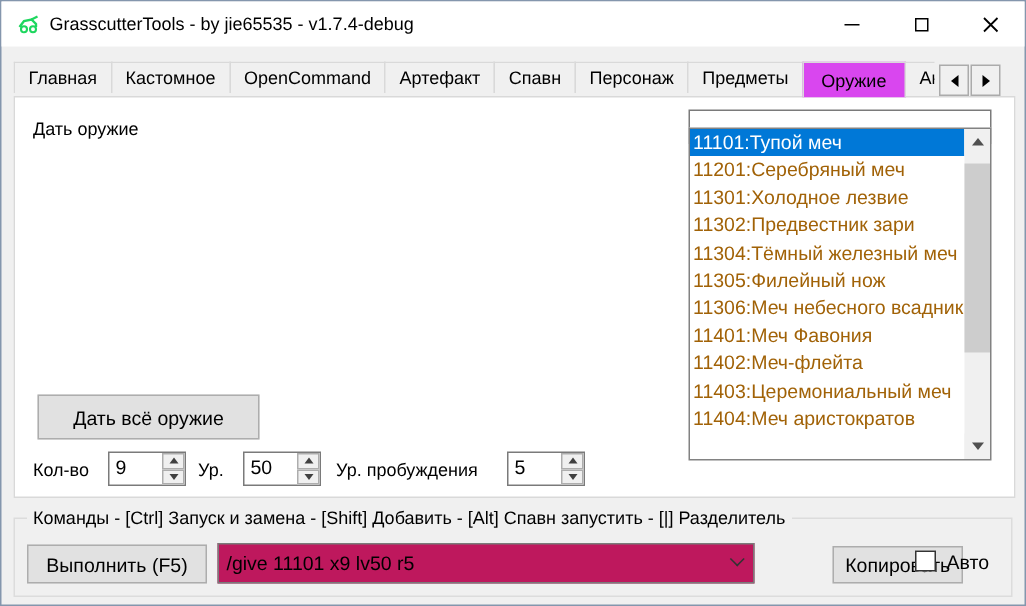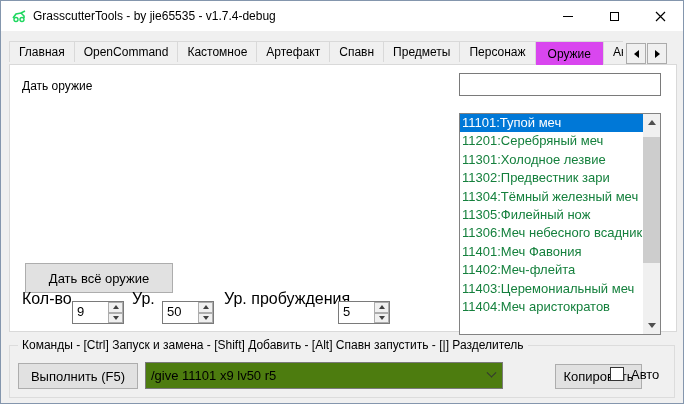--- a/index.html
+++ b/index.html
@@ -23,49 +23,49 @@
   .tab-scroll { position:absolute; top:2px; width:20px; height:21px; background:#f0f0f0; border:1px solid #ababab; display:flex; align-items:center; justify-content:center; }
   .tab-scroll.left { left:617px; } .tab-scroll.right { left:638px; }
   .tri-left { width:0; height:0; border-top:4px solid transparent; border-bottom:4px solid transparent; border-right:5px solid #000; }
   .tri-right { width:0; height:0; border-top:4px solid transparent; border-bottom:4px solid transparent; border-left:5px solid #000; }
 
   
   .tabpage { position:absolute; left:8px; top:63px; width:668px; height:268px; background:#fff; border:1px solid #d9d9d9; z-index:1; }
   .give-label { position:absolute; left:12px; top:14px; font-size:12px; color:#000; }
   .filter-input { position:absolute; left:449px; top:8px; width:202px; height:23px; border:1px solid #7a7a7a; background:#fff; font-size:13px; padding:0 4px; outline:none; }
 
-  .weapon-list { position:absolute; left:449px; top:48px; width:202px; height:222px; border:1px solid #828282; background:#fff; }
+  .weapon-list { position:absolute; left:449px; top:20px; width:202px; height:222px; border:1px solid #828282; background:#fff; }
   .list-items { position:absolute; left:0; top:0; width:183px; height:220px; overflow:hidden; }
-  .list-item { height:18.4px; line-height:18.4px; font-size:13px; color:#15803d; padding:0 2px; white-space:nowrap; overflow:hidden; }
+  .list-item { height:18.4px; line-height:18.4px; font-size:13px; color:#a16207; padding:0 2px; white-space:nowrap; overflow:hidden; }
   .list-item.selected { background:#0078d7; color:#fff; }
   .vscroll { position:absolute; right:0; top:0; width:17px; height:220px; background:#f0f0f0; }
   .vs-btn { position:absolute; left:0; width:17px; height:17px; background:#f0f0f0; display:flex; align-items:center; justify-content:center; }
   .vs-btn.up { top:0; } .vs-btn.down { bottom:0; }
   .tri-up { width:0; height:0; border-left:4px solid transparent; border-right:4px solid transparent; border-bottom:5px solid #505050; }
   .tri-down { width:0; height:0; border-left:4px solid transparent; border-right:4px solid transparent; border-top:5px solid #505050; }
   .vs-thumb { position:absolute; left:0; top:23px; width:17px; height:126px; background:#cdcdcd; }
 
   .btn { background:#e1e1e1; border:1px solid #adadad; font-size:13px; color:#000; display:flex; align-items:center; justify-content:center; }
   .give-all-btn { position:absolute; left:15px; top:198px; width:148px; height:30px; }
 
-  .spin-label { position:absolute; font-size:16px; color:#000; top:225px; }
+  .spin-label { position:absolute; font-size:12px; color:#000; top:241px; }
   .lbl-count { left:12px; } .lbl-level { left:122px; } .lbl-refine { left:214px; }
   .spinner { position:absolute; top:236px; height:23px; width:52px; background:#fff; border:1px solid #7a7a7a; display:flex; }
   .sp-count { left:62px; } .sp-level { left:152px; } .sp-refine { left:328px; }
   .spin-value { flex:1; font-size:13px; padding:2px 0 0 4px; color:#000; }
   .spin-btns { width:15px; display:flex; flex-direction:column; }
   .spin-btn { flex:1; background:#f0f0f0; border:1px solid #adadad; display:flex; align-items:center; justify-content:center; }
   .sp-tri-up { width:0; height:0; border-left:3px solid transparent; border-right:3px solid transparent; border-bottom:4px solid #404040; }
   .sp-tri-down { width:0; height:0; border-left:3px solid transparent; border-right:3px solid transparent; border-top:4px solid #404040; }
 
   
   .groupbox { position:absolute; left:8px; top:344px; width:666px; height:53px; border:1px solid #dcdcdc; }
   .gb-legend { position:absolute; left:8px; top:-8px; background:#f0f0f0; padding:0 4px; font-size:12px; color:#000; white-space:nowrap; }
   .run-btn { position:absolute; left:8px; top:17px; width:120px; height:26px; font-size:13px; }
-  .combo { position:absolute; left:135px; top:16px; width:358px; height:27px; background:#4d7c0f; border:1px solid #7a7a7a; display:flex; align-items:center; }
+  .combo { position:absolute; left:135px; top:16px; width:358px; height:27px; background:#be185d; border:1px solid #7a7a7a; display:flex; align-items:center; }
   .combo-text { flex:1; font-size:13px; color:#000; padding-left:5px; white-space:nowrap; overflow:hidden; }
   .combo-arrow { width:22px; display:flex; align-items:center; justify-content:center; }
   .chev { width:7px; height:7px; border-right:1.4px solid #333; border-bottom:1.4px solid #333; transform:rotate(45deg) translate(-2px,-2px); }
   .copy-btn { position:absolute; left:503px; top:18px; width:87px; height:25px; font-size:13px;margin-left:42px; }
   .auto-check { position:absolute; left:600px; top:21px; width:14px; height:14px; background:#fff; border:1px solid #333; }
   .auto-label { position:absolute; left:621px; top:21px; font-size:13px; color:#000; }
 </style>
 </head>
 <body>
 
@@ -88,26 +88,26 @@
     <div class="winbtn close">
       <svg width="11" height="11" viewBox="0 0 11 11">
         <path d="M1 1 L10 10 M10 1 L1 10" stroke="#000" stroke-width="1.2"></path>
       </svg>
     </div>
   </div>
 
   <div class="tabstrip">
     <div class="tabs-clip">
       <div class="tab">Главная</div>
+      <div class="tab">Кастомное</div>
       <div class="tab">OpenCommand</div>
-      <div class="tab">Кастомное</div>
       <div class="tab">Артефакт</div>
       <div class="tab">Спавн</div>
+      <div class="tab">Персонаж</div>
       <div class="tab">Предметы</div>
-      <div class="tab">Персонаж</div>
       <div class="tab selected">Оружие</div>
       <div class="tab">Аккаунт</div>
     </div>
     <div class="tab-scroll left">
         <div class="tri-left"></div>
       </div>
     <div class="tab-scroll right">
         <div class="tri-right"></div>
       </div>
   </div>

